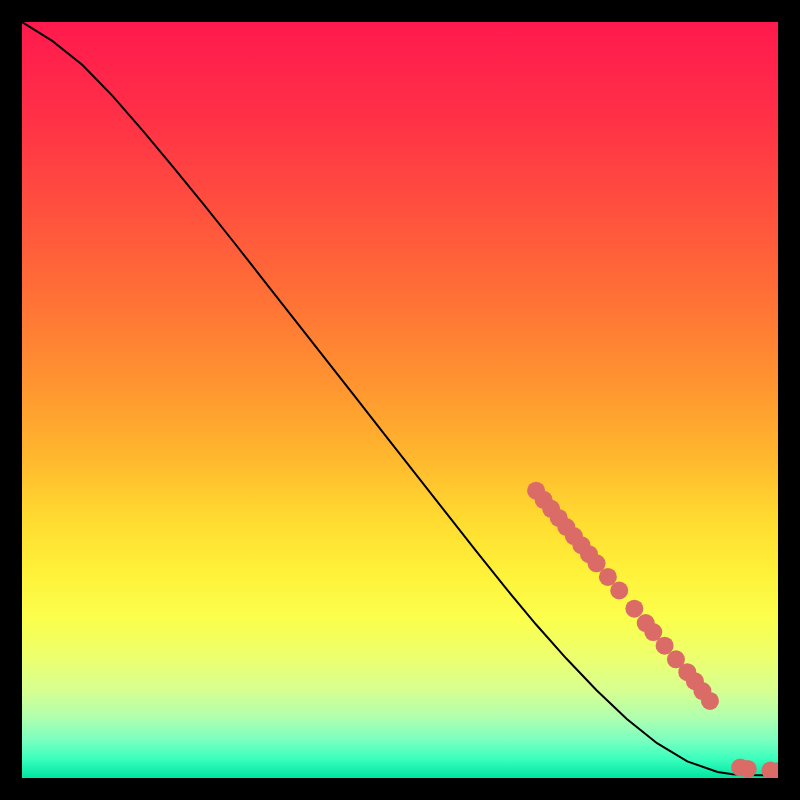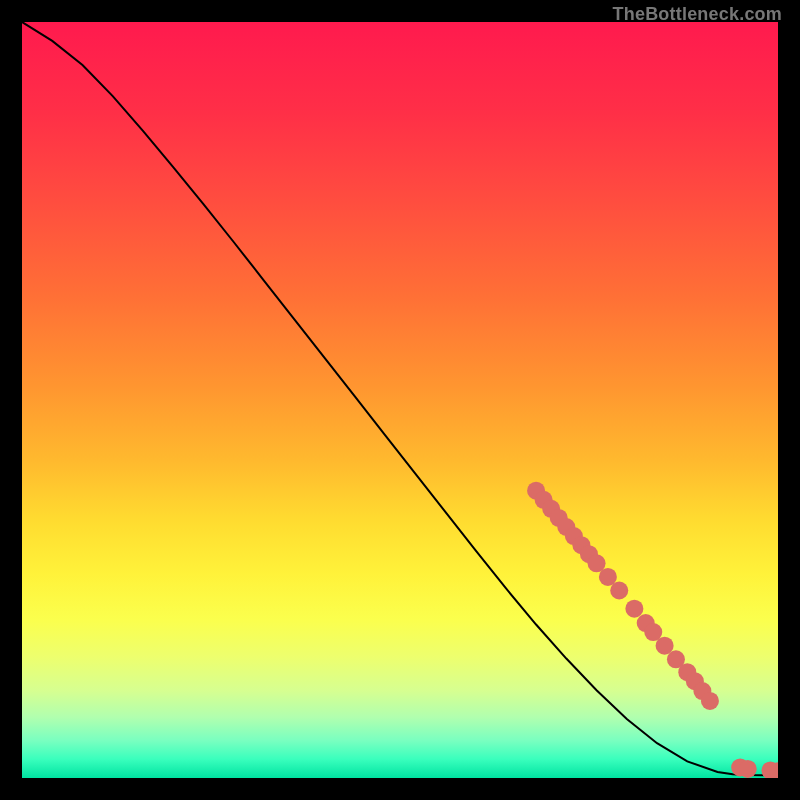--- a/index.html
+++ b/index.html
@@ -88,14 +88,13 @@
           <circle cx="672.84" cy="659.23" r="9" fill="#db6b66"></circle>
           <circle cx="680.40" cy="669.06" r="9" fill="#db6b66"></circle>
           <circle cx="687.96" cy="678.89" r="9" fill="#db6b66"></circle>
           <circle cx="718.20" cy="745.42" r="9" fill="#db6b66"></circle>
           <circle cx="725.76" cy="746.93" r="9" fill="#db6b66"></circle>
           <circle cx="748.44" cy="748.44" r="9" fill="#db6b66"></circle>
           <circle cx="756.00" cy="749.20" r="9" fill="#db6b66"></circle>
         </g>
     </svg>
   </div>
-  <div class="watermark">TheBottleneck.com</div>
 </div>
 
 </body></html>

